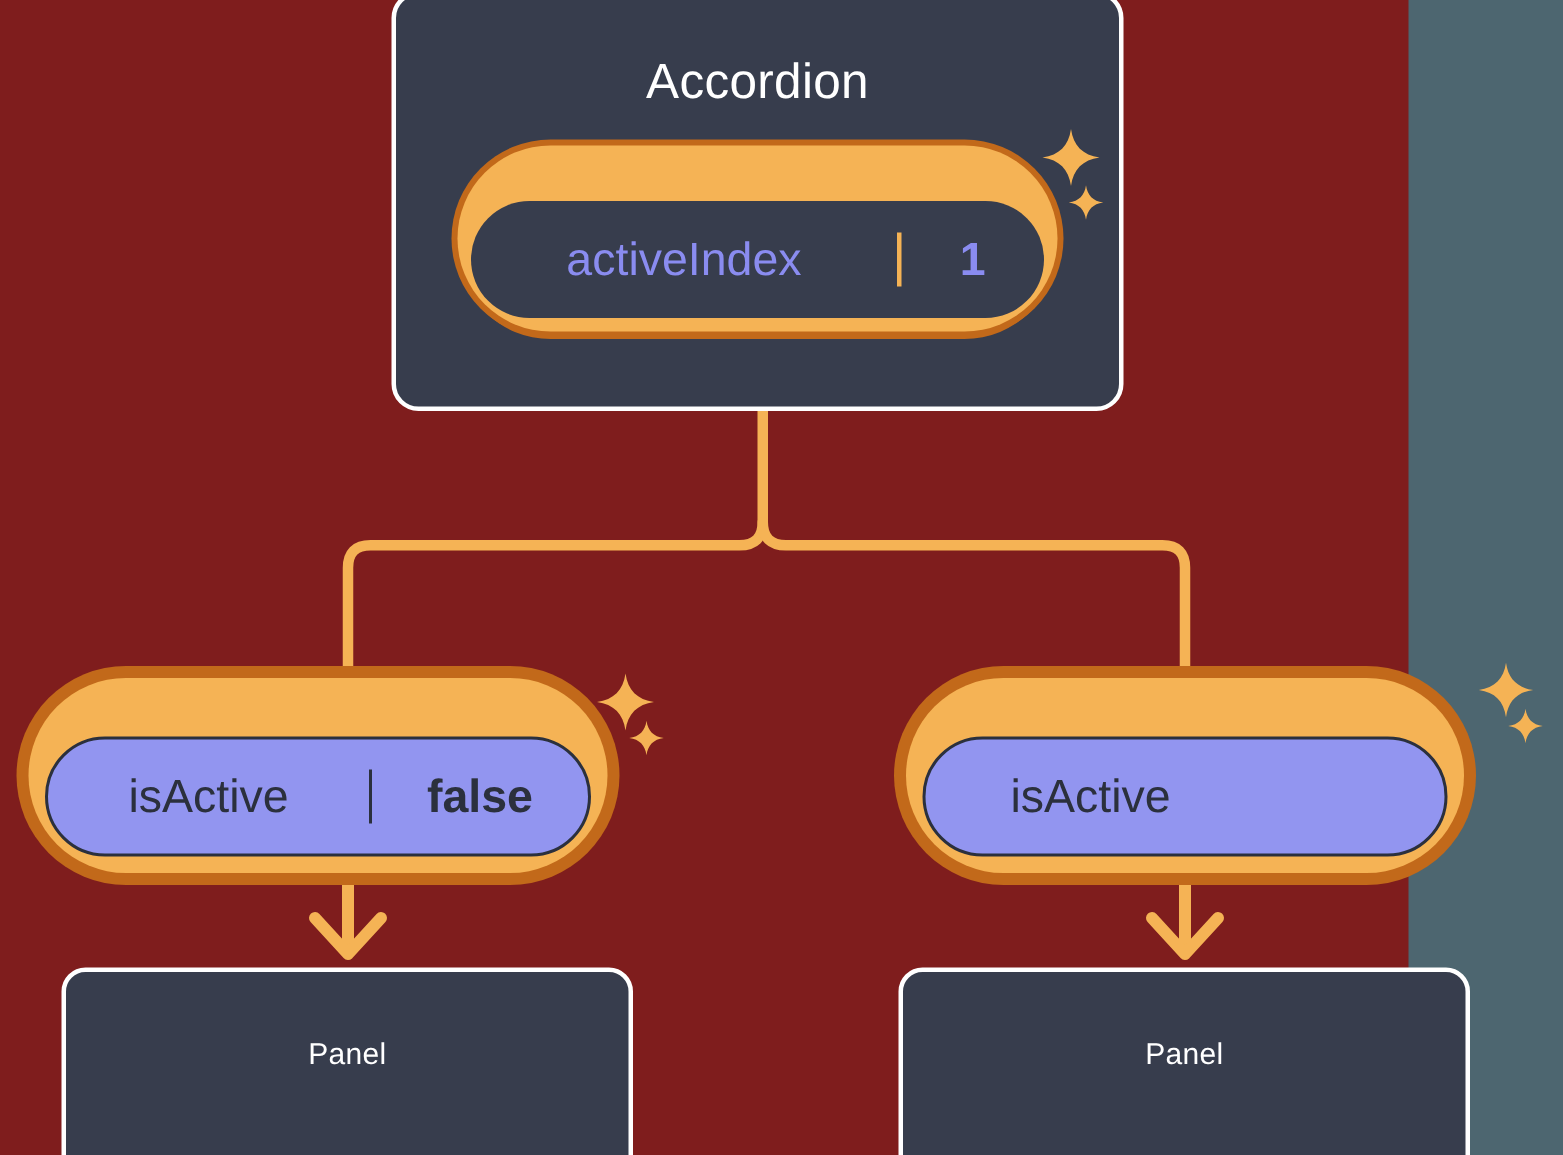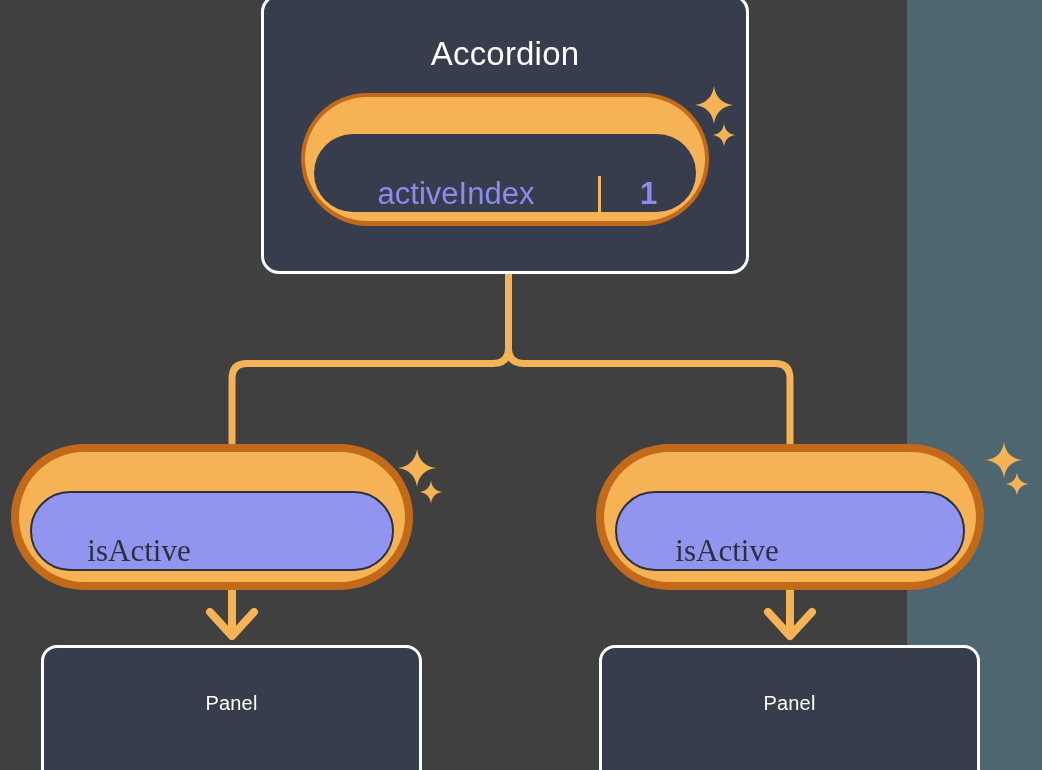--- a/index.html
+++ b/index.html
@@ -11,21 +11,22 @@
     height: 770px;
     overflow: hidden;
     background: #4d6670;
     font-family: "Liberation Sans", sans-serif;
     -webkit-font-smoothing: antialiased;
   }
   #stage {
     position: relative;
     width: 907px;
     height: 770px;
-    background: #404040;
+    background: #7f1d1d;
+    padding-left: 32px;
   }
 
   
   #connectors {
     position: absolute;
     left: 0; top: 0;
     width: 1042px; height: 770px;
     pointer-events: none;
   }
 
@@ -78,21 +79,21 @@
   .pill {
     position: absolute;
     box-sizing: border-box;
     display: flex;
     align-items: stretch;
     border-radius: 999px;
   }
   .pill-inner {
     flex: 1 1 auto;
     display: flex;
-    align-items: flex-end;
+    align-items: center;
     border-radius: 999px;
     box-sizing: border-box;
     overflow: hidden;
     margin-top: 28px;
   }
   .pill-key, .pill-val {
     display: flex;
     align-items: center;
     justify-content: center;
     box-sizing: border-box;
@@ -125,21 +126,20 @@
     font-weight: 700;
   }
 
   
   .pill-purple {
     top: 452px;
     height: 130px;
     padding: 11px;
     background: #f5b355;
     box-shadow: 0 0 0 8px #c2691a;
-    font-family: Liberation Serif, serif;
   }
   .pill-purple .pill-inner {
     background: #9295f0;
     border: 2px solid #2b303d;
   }
   .pill-purple .pill-key {
     color: #2b303d;
     font-size: 31px;
   }
   .pill-purple .pill-val {
@@ -220,20 +220,21 @@
   <div class="sparkle" style="left:711px; top:122px;">
     <svg width="26" height="26" viewBox="0 0 26 26">
       <path d="M13 1.5 C14 8.4 17.6 12 24.5 13 C17.6 14 14 17.6 13 24.5
                C12 17.6 8.4 14 1.5 13 C8.4 12 12 8.4 13 1.5 Z" fill="#f5b355"></path>
     </svg>
   </div>
 
   <div id="pill-left" class="pill pill-purple">
     <div class="pill-inner">
       <div class="pill-key">isActive</div>
+      <div class="pill-val">false</div>
     </div>
   </div>
 
   <div class="sparkle" style="left:396px; top:447px;">
     <svg width="42" height="42" viewBox="0 0 42 42">
       <path d="M21 2 C22.6 13.2 28.8 19.4 40 21 C28.8 22.6 22.6 28.8 21 40
                C19.4 28.8 13.2 22.6 2 21 C13.2 19.4 19.4 13.2 21 2 Z" fill="#f5b355"></path>
     </svg>
   </div>
   <div class="sparkle" style="left:418px; top:479px;">

